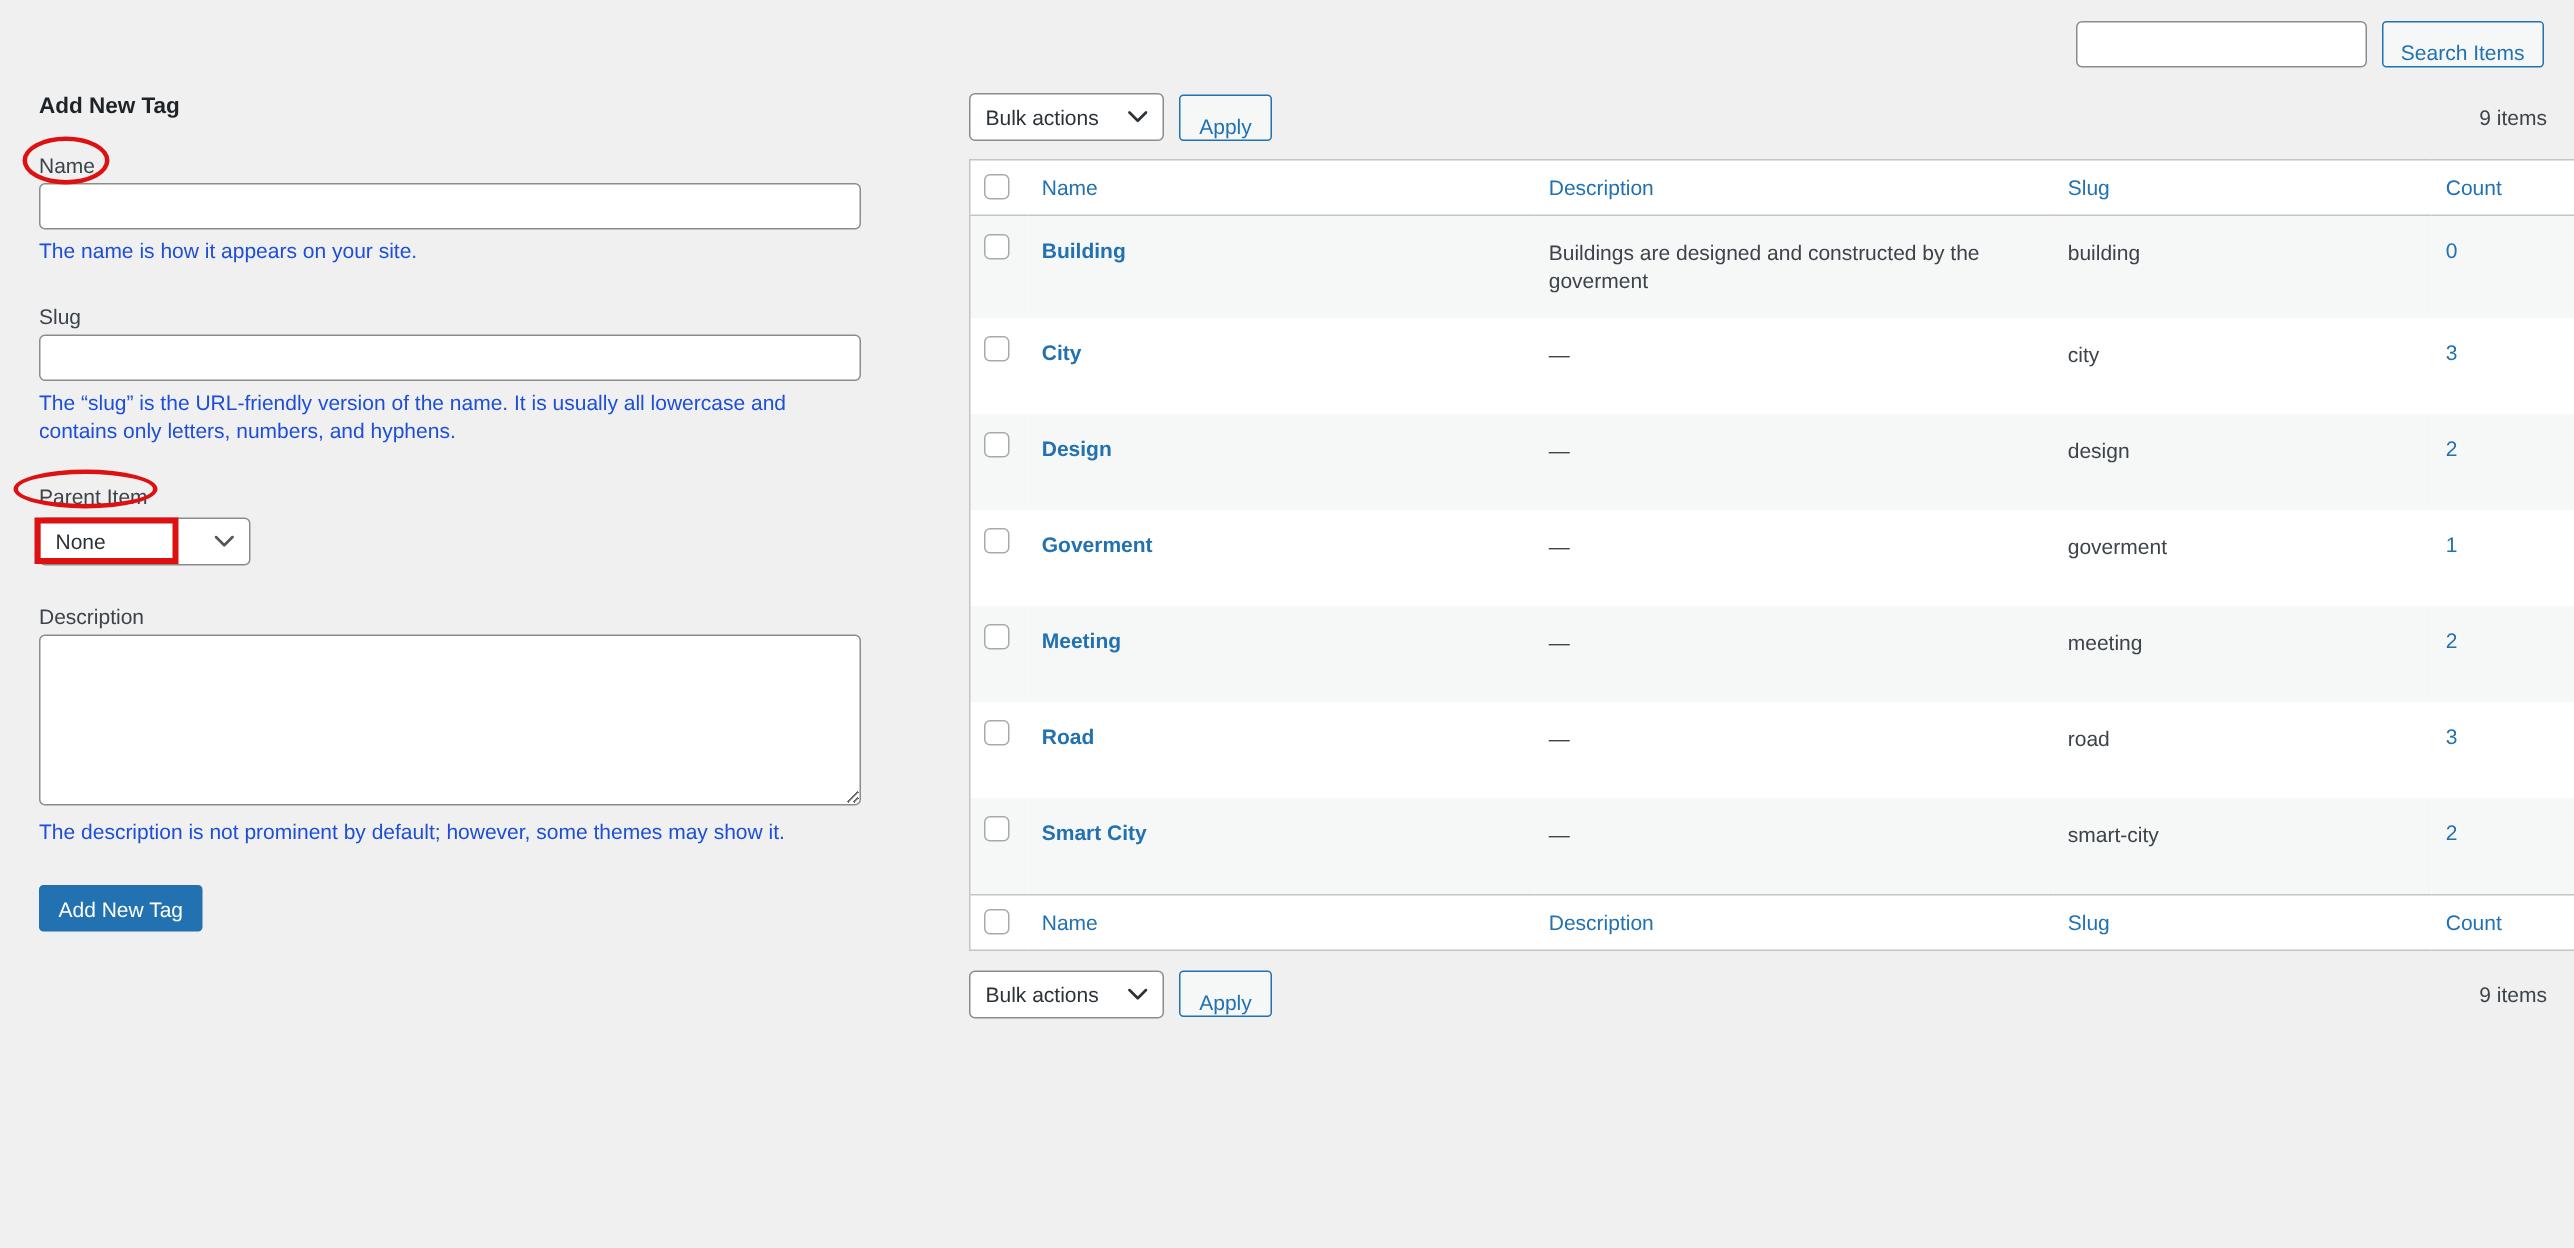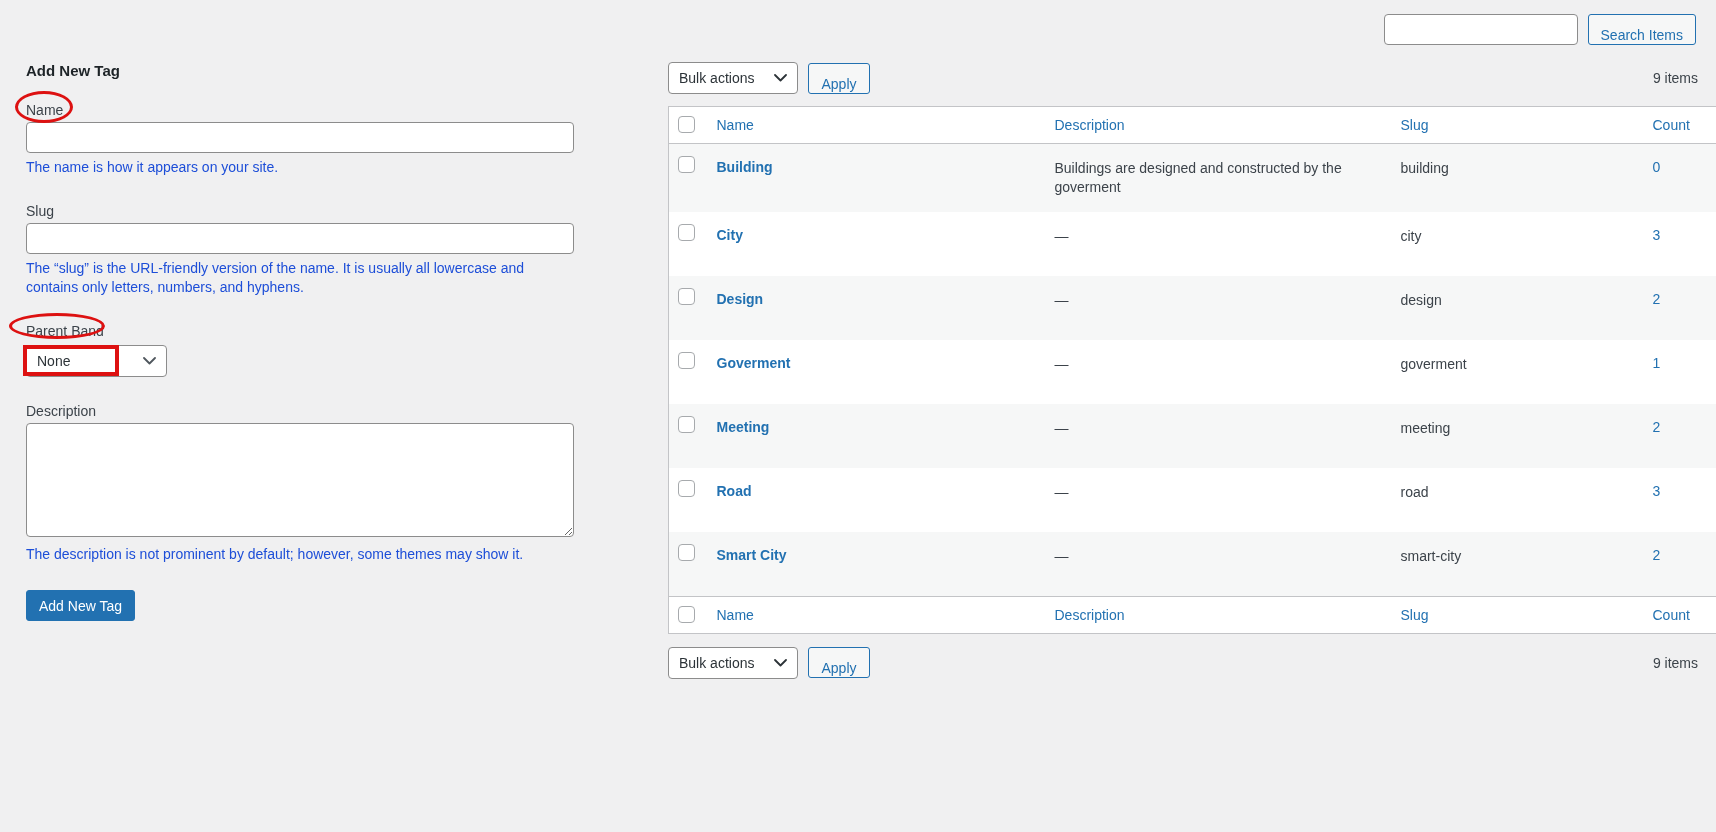--- a/index.html
+++ b/index.html
@@ -33,21 +33,21 @@
     height: 31px; padding: 0 12px;
     background: #2271b1; color: #fff;
     border: 1px solid #2271b1; border-radius: 3px;
     font-size: 14px; cursor: pointer;
     font-family: "Liberation Sans", sans-serif;
   }
 
   
   .content { display: flex; align-items: flex-start; padding: 0 18px 0 26px; gap: 44px; }
   .col-left  { width: 548px; flex-shrink: 0; margin-top: 62px; }
-  .col-right { flex: 1; min-width: 0; margin-left: 50px; margin-top: 62px; }
+  .col-right { flex: 1; min-width: 0; margin-left: 28px; margin-top: 62px; }
 
   
   .form-title { font-size: 15px; line-height: 18px; font-weight: 700; color: #1d2327; margin: 0 0 22px; }
   .form-field label { display: block; margin-bottom: 4px; color: #3c434a; }
   .text-input {
     width: 100%; height: 31px;
     border: 1px solid #8c8c8c; border-radius: 4px;
     background: #fff; padding: 0 8px; font-size: 14px;
     font-family: "Liberation Sans", sans-serif;
   }
@@ -144,21 +144,21 @@
       <p class="help">The name is how it appears on your site.</p>
     </div>
 
     <div class="form-field">
       <label>Slug</label>
       <input class="text-input" type="text" value="" style="">
       <p class="help">The “slug” is the URL-friendly version of the name. It is usually all lowercase and contains only letters, numbers, and hyphens.</p>
     </div>
 
     <div class="form-field">
-      <label>Parent Band</label>
+      <label>Parent Item</label>
       <div class="wp-select parent-select">
         <span>None</span>
         <span class="chev">
           <svg width="13" height="8" viewBox="0 0 13 8">
               <path d="M1 1l5.5 5.5L12 1" fill="none" stroke="#50575e" stroke-width="1.8" stroke-linecap="round" stroke-linejoin="round"></path>
             </svg>
         </span>
       </div>
     </div>
 

